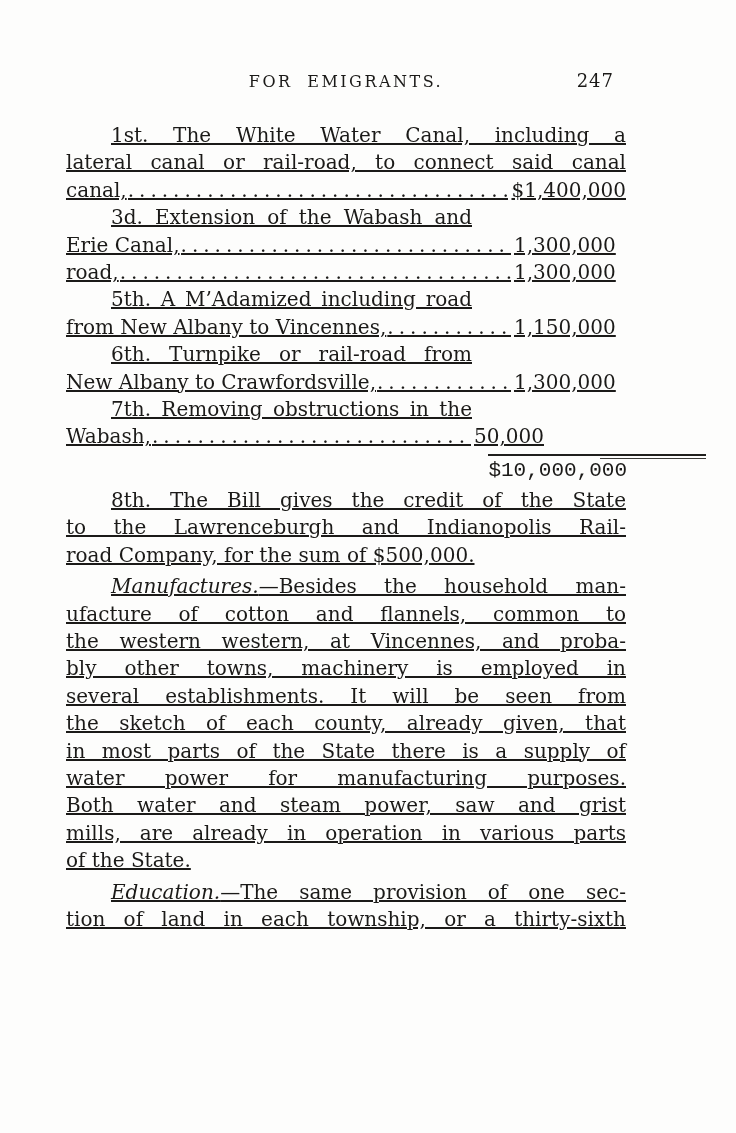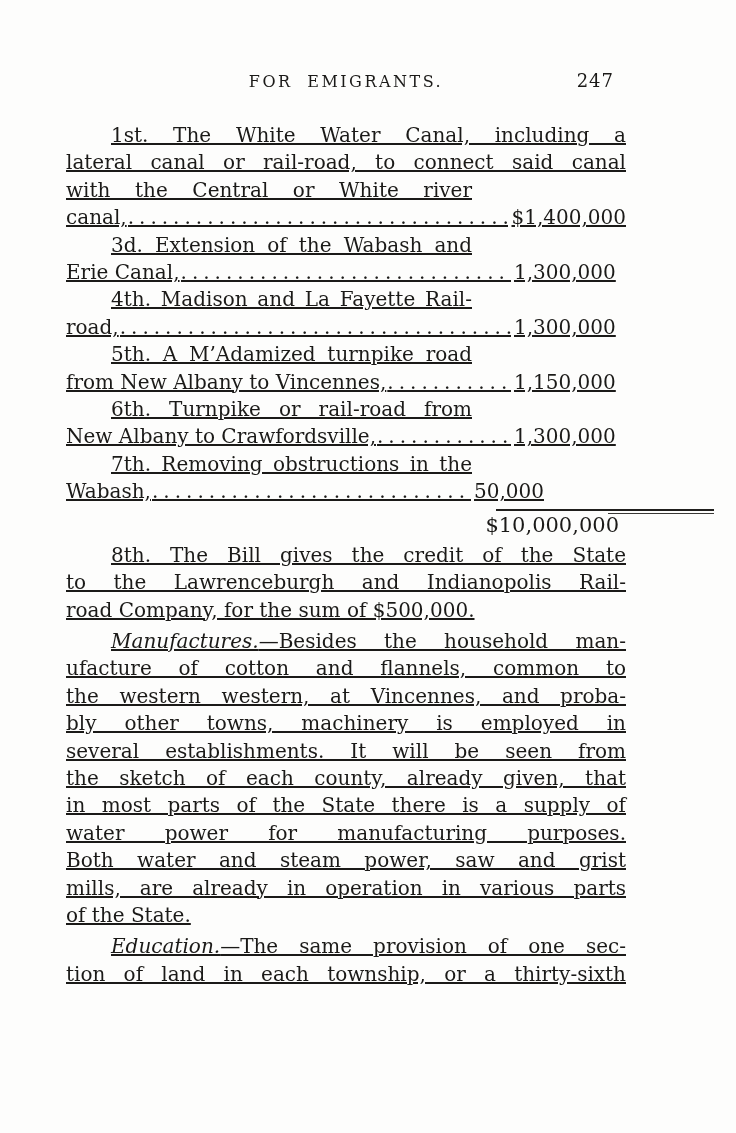--- a/index.html
+++ b/index.html
@@ -35,21 +35,21 @@
   .lbl-ind { padding-left: 45px; }
   .spacer { flex: 1 1 auto; }
   .dots {
     flex: 1 1 auto; overflow: hidden; white-space: nowrap;
     letter-spacing: 5px; margin: 0 3px 0 1px;
   }
   .amt { white-space: nowrap; flex: 0 0 auto; min-width: 112px; text-align: left; }
   .amt-wide { min-width: 152px; }
 
   
-  .total-row { position: relative; height: 33px; margin: 2px 8px 1px; }
+  .total-row { position: relative; height: 33px; margin: 2px 0 1px; font-family: Liberation Mono, monospace; }
   .total-rule {
     position: absolute; top: 1px; left: 422px; width: 218px;
     border-top: 2.5px solid #201f1d;
   }
   .total-rule::after {
     content: ""; position: absolute; top: 2.5px; left: 112px; width: 106px;
     border-top: 1.5px solid #3a3936;
   }
   .total-text {
     position: absolute; top: 4px; right: -1px;
@@ -65,43 +65,41 @@
 
     <div class="pagehead">
       <span class="running-title">FOR EMIGRANTS.</span>
       <span class="page-number">247</span>
     </div>
 
     <div class="pbody">
 
       <div class="ln jf ind">1st. The White Water Canal, including a</div>
       <div class="ln jf">lateral canal or rail-road, to connect said canal</div>
-      <div class="ln jc">with the Central or White river</div>
       <div class="ln row">
         <span class="lbl">canal,</span>
         <span class="dots">............................................................</span>
         <span class="amt">$1,400,000</span>
       </div>
 
 
       <div class="ln jc ind">3d. Extension of the Wabash and</div>
       <div class="ln row">
         <span class="lbl">Erie Canal,</span>
         <span class="dots">............................................................</span>
         <span class="amt">1,300,000</span>
       </div>
 
-      <div class="ln jc ind">4th. Madison and La Fayette Rail-</div>
       <div class="ln row">
         <span class="lbl">road,</span>
         <span class="dots">............................................................</span>
         <span class="amt">1,300,000</span>
       </div>
 
-      <div class="ln jc ind">5th. A M’Adamized turnpike road</div>
+      <div class="ln jc ind">5th. A M’Adamized including road</div>
       <div class="ln row">
         <span class="lbl">from New Albany to Vincennes,</span>
         <span class="dots">............................................................</span>
         <span class="amt">1,150,000</span>
       </div>
 
       <div class="ln jc ind">6th. Turnpike or rail-road from</div>
       <div class="ln row">
         <span class="lbl">New Albany to Crawfordsville,</span>
         <span class="dots">............................................................</span>

